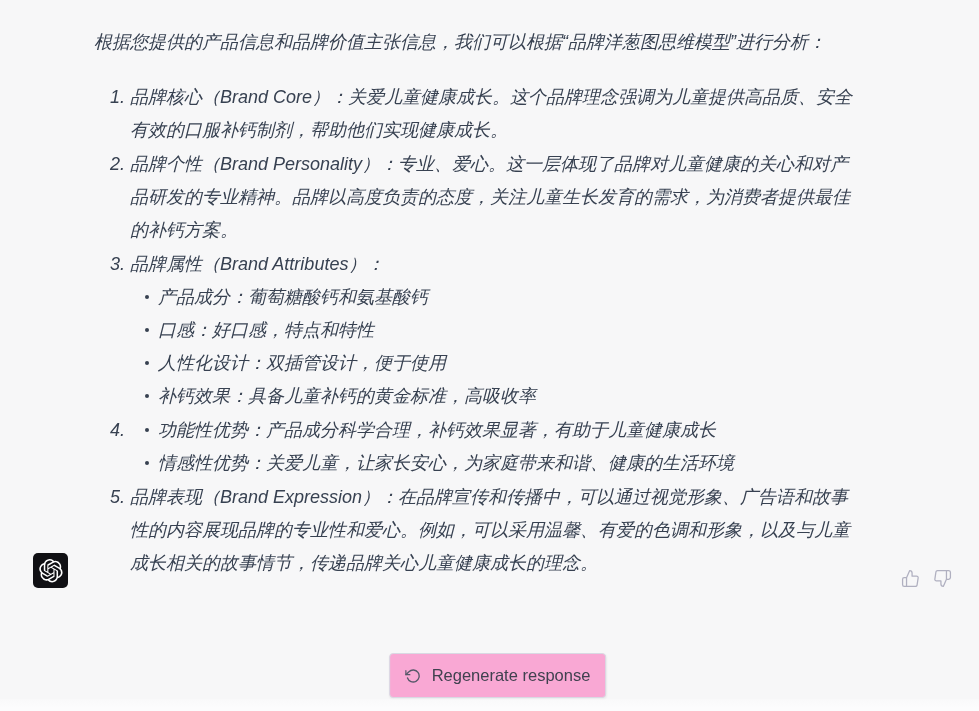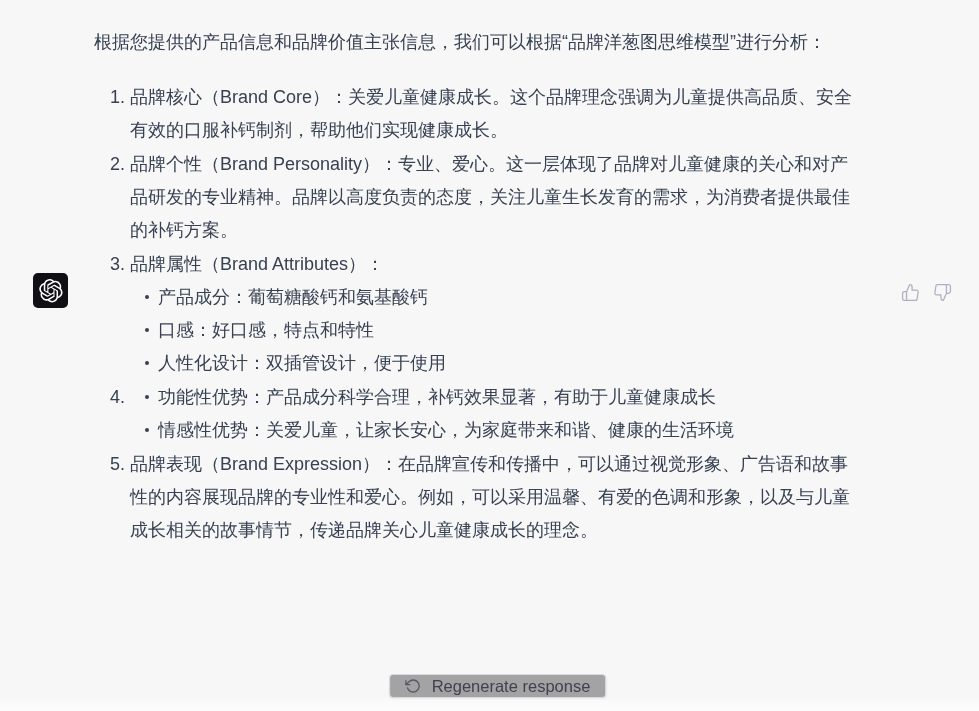--- a/index.html
+++ b/index.html
@@ -10,22 +10,23 @@
     overflow: hidden;
   }
   .page {
     position: relative;
     width: 979px;
     height: 711px;
     background: #f7f7f8;
   }
   .message-row {
     display: flex;
-    align-items: center;
+    align-items: flex-end;
     padding: 26px 0 0 33px;
+    font-style: italic;
   }
   .avatar {
     flex: none;
     width: 35px;
     height: 35px;
     background: #101014;
     border-radius: 5px;
     display: flex;
     align-items: center;
     justify-content: center;
@@ -79,26 +80,26 @@
     cursor: pointer;
     color: #b0b0c0;
     line-height: 0;
   }
   .icon-btn svg { width: 19px; height: 19px; stroke: currentColor; fill: none; stroke-width: 1.6; stroke-linecap: round; stroke-linejoin: round; }
   .regenerate {
     position: absolute;
     left: calc(50% + 8px);
     transform: translateX(-50%);
     bottom: 13px;
-    height: 24px;
+    height: 45px;
     display: flex;
     align-items: center;
     gap: 11px;
     padding: 0 15px;
-    background: #a3a3a3;
+    background: #f9a8d4;
     border: 1px solid #d9d9e3;
     border-radius: 4px;
     color: #40414f;
     font-family: "Liberation Sans", sans-serif;
     font-size: 16.5px;
     cursor: pointer;
     box-shadow: 0 1px 2px rgba(0,0,0,0.05);
     z-index: 5;
     white-space: nowrap;
   }
@@ -126,20 +127,21 @@
 
     <div class="content">
       <p class="intro">根据您提供的产品信息和品牌价值主张信息，我们可以根据“品牌洋葱图思维模型”进行分析：</p>
       <ol class="analysis">
           <li><span>品牌核心（Brand Core）：关爱儿童健康成长。这个品牌理念强调为儿童提供高品质、安全有效的口服补钙制剂，帮助他们实现健康成长。</span></li>
           <li><span>品牌个性（Brand Personality）：专业、爱心。这一层体现了品牌对儿童健康的关心和对产品研发的专业精神。品牌以高度负责的态度，关注儿童生长发育的需求，为消费者提供最佳的补钙方案。</span></li>
           <li><span>品牌属性（Brand Attributes）：</span><ul>
               <li>产品成分：葡萄糖酸钙和氨基酸钙</li>
               <li>口感：好口感，特点和特性</li>
               <li>人性化设计：双插管设计，便于使用</li>
+              <li>补钙效果：具备儿童补钙的黄金标准，高吸收率</li>
             </ul></li>
           <li><ul>
               <li>功能性优势：产品成分科学合理，补钙效果显著，有助于儿童健康成长</li>
               <li>情感性优势：关爱儿童，让家长安心，为家庭带来和谐、健康的生活环境</li>
             </ul></li>
           <li><span>品牌表现（Brand Expression）：在品牌宣传和传播中，可以通过视觉形象、广告语和故事性的内容展现品牌的专业性和爱心。例如，可以采用温馨、有爱的色调和形象，以及与儿童成长相关的故事情节，传递品牌关心儿童健康成长的理念。</span></li>
         </ol>
     </div>
 
     <div class="actions">

